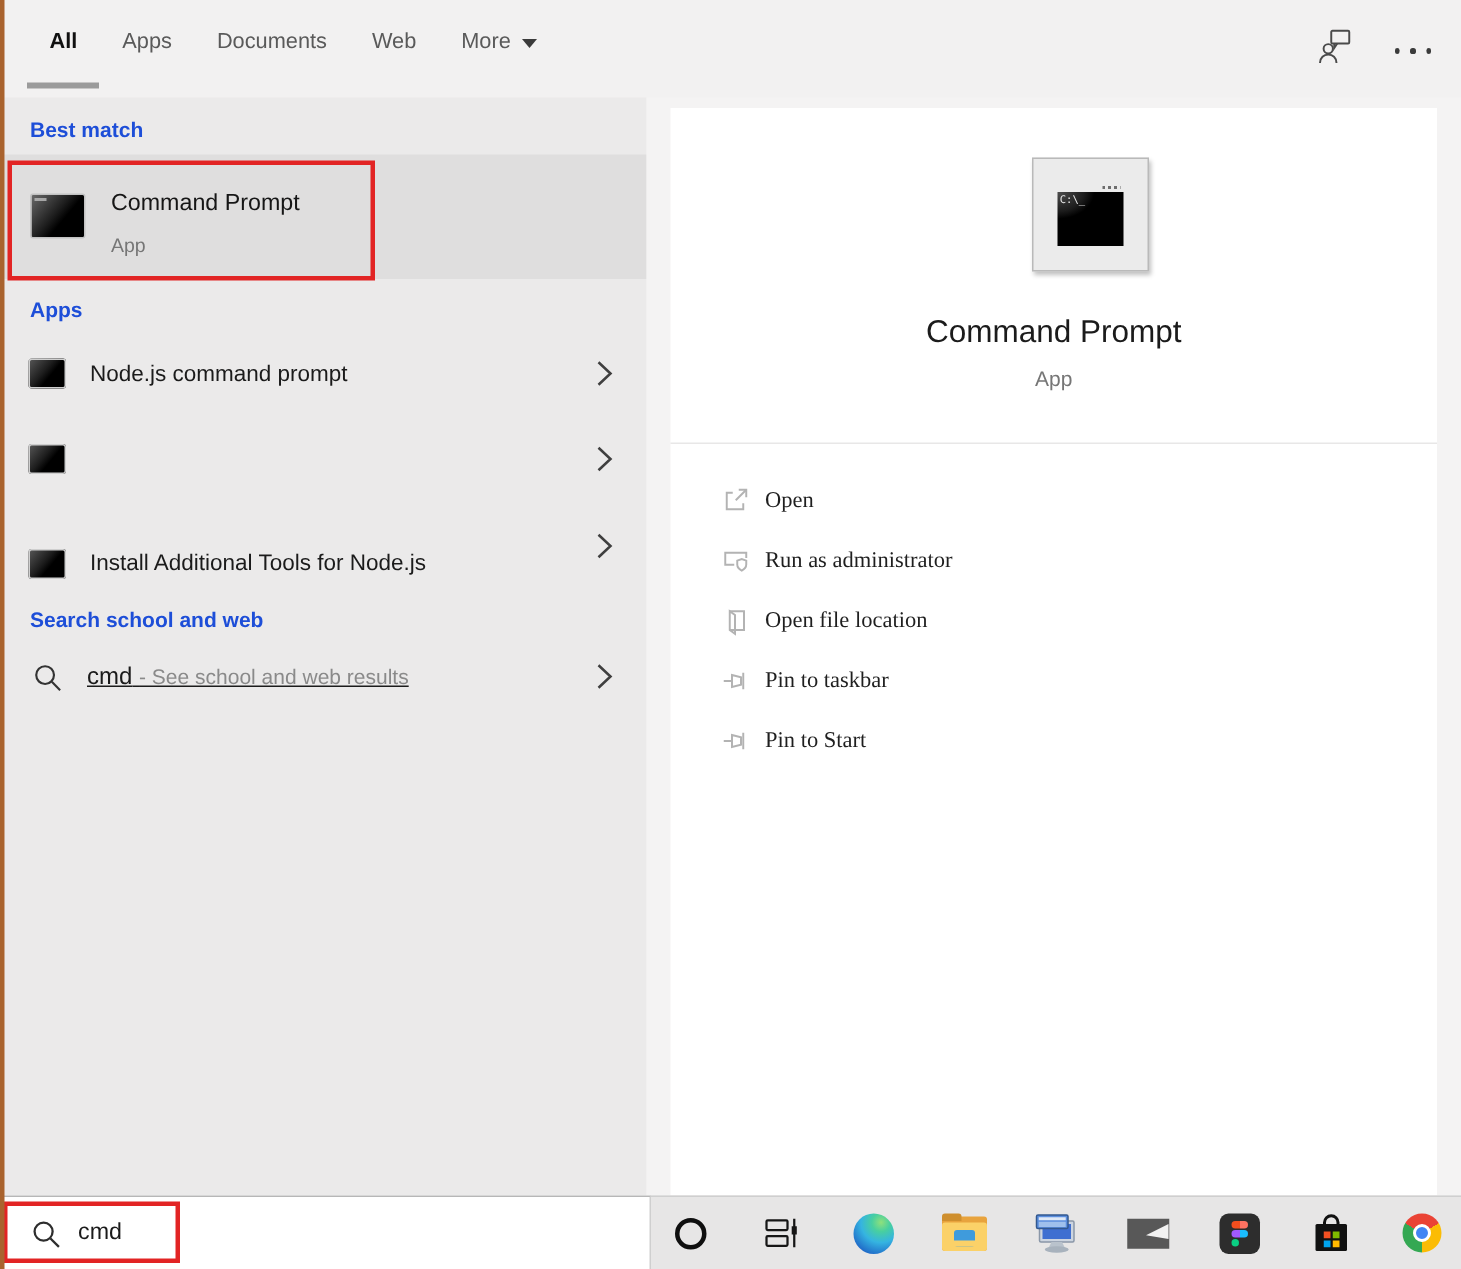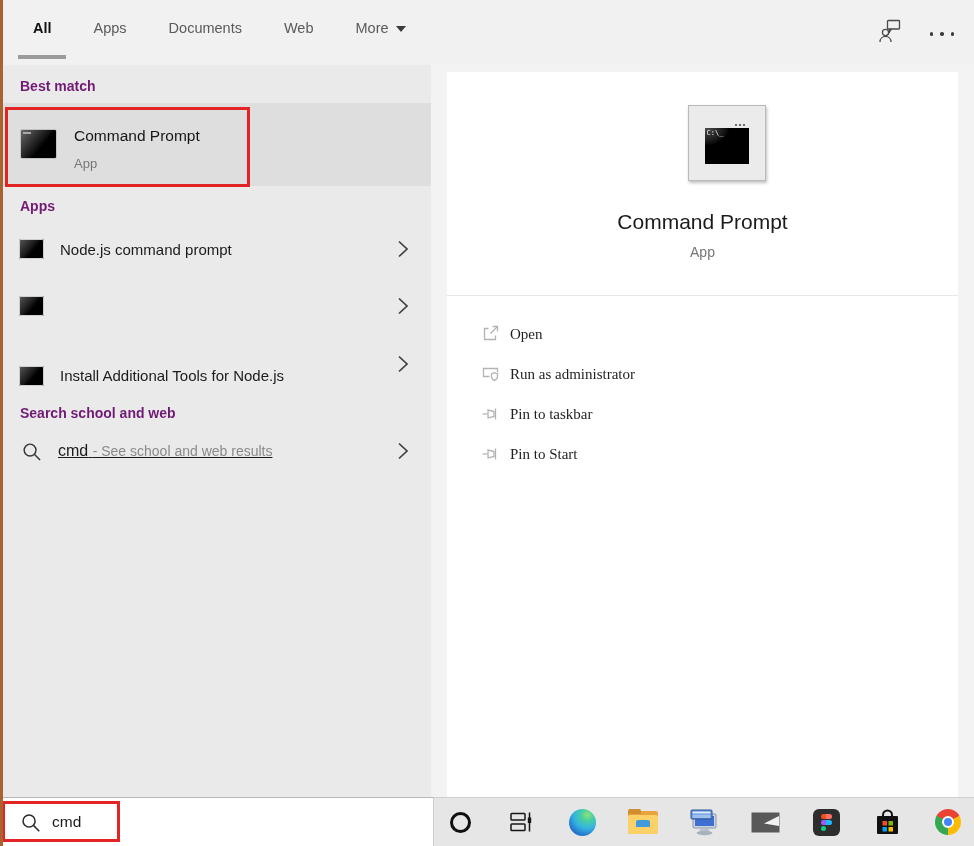--- a/index.html
+++ b/index.html
@@ -5,32 +5,32 @@
   * { margin:0; padding:0; box-sizing:border-box; }
   html,body { width:974px; height:846px; overflow:hidden; }
   body { font-family:"Liberation Sans", sans-serif; position:relative; background:#f2f1f1; color:#1b1b1b; }
   .abs { position:absolute; }
 
   
   .edge-strip { left:0; top:0; width:3px; height:846px; background:#a9632e; z-index:9; }
 
   
   .topbar { left:0; top:0; width:974px; height:65px; background:#f2f1f1; }
-  .tabs { display:flex; gap:42px; align-items:center; height:56px; padding-left:33px; }
+  .tabs { display:flex; gap:30px; align-items:center; height:56px; padding-left:33px; }
   .tab { font-size:14.5px; color:#5a5a5a; cursor:default; display:flex; align-items:center; gap:7px; }
   .tab.selected { color:#111; font-weight:700; }
   .tab-underline { left:18px; top:55px; width:48px; height:4px; background:#9b9b9b; }
   .caret-down { width:0; height:0; border-left:5px solid transparent; border-right:5px solid transparent; border-top:6px solid #3b3b3b; margin-top:2px; }
   .topbar-icons { right:20px; top:18px; display:flex; align-items:center; gap:28px; }
   .dots { display:flex; gap:7px; align-items:center; padding-top:6px; }
   .dots i { width:3.5px; height:3.5px; background:#3b3b3b; border-radius:50%; }
 
   
   .left-panel { left:3px; top:65px; width:428px; height:732px; background:#ebeaea; }
-  .section-header { font-size:14px; font-weight:700; color:#701a75; }
+  .section-header { font-size:14px; font-weight:700; color:#1d4ed8; }
   .hl-row { left:0; top:38px; width:428px; height:83px; background:#dfdede; }
   .result-title { font-size:15.5px; color:#161616; }
   .result-sub { font-size:13px; color:#767676; }
 
   .term-icon-sm { width:25px; height:20px; border-radius:2px;
     background:linear-gradient(130deg,#5a5a5a 0%,#1d1d1d 42%,#000 58%); box-shadow:0 0 0 1px #cfcfcf inset; }
   .term-icon-md { width:37px; height:30px; border-radius:2px; border:1px solid #c2c2c2;
     background:linear-gradient(130deg,#6a6a6a 0%,#1d1d1d 45%,#000 60%); position:relative; }
   .term-icon-md::after { content:""; position:absolute; left:2px; top:2px; width:8px; height:2px; background:#bdbdbd; opacity:.8; }
 
@@ -208,20 +208,29 @@
         <svg width="20" height="20" viewBox="0 0 20 20" fill="none" stroke="#b3b3b3" stroke-width="1.3">
           <path d="M16.5,8 V4.5 H2.5 V12.5 H8.5"></path>
           <path d="M13.5,9.8 l3,-1.1 3,1.1 v2.6 c0,2.5 -3,4 -3,4 s-3,-1.5 -3,-4 z" transform="translate(-3,0)"></path>
         </svg>
       </span>
       <span class="alabel">Run as administrator</span>
     </div>
     <div class="action-row">
       <span class="aicon">
         <svg width="20" height="20" viewBox="0 0 20 20" fill="none" stroke="#b3b3b3" stroke-width="1.3">
+          <path d="M5.5,3.5 H15 V16 H5.5"></path>
+            <path d="M5.5,3.5 L9,6 V18.5 L5.5,16 Z"></path>
+        </svg>
+      </span>
+      <span class="alabel">Open file location</span>
+    </div>
+    <div class="action-row">
+      <span class="aicon">
+        <svg width="20" height="20" viewBox="0 0 20 20" fill="none" stroke="#b3b3b3" stroke-width="1.3">
           <line x1="1.5" y1="10" x2="6.5" y2="10"></line>
             <path d="M7,6 L13,7.5 V12.5 L7,14 Z"></path>
             <line x1="14.5" y1="4.5" x2="14.5" y2="15.5"></line>
         </svg>
       </span>
       <span class="alabel">Pin to taskbar</span>
     </div>
     <div class="action-row">
       <span class="aicon">
         <svg width="20" height="20" viewBox="0 0 20 20" fill="none" stroke="#b3b3b3" stroke-width="1.3">

